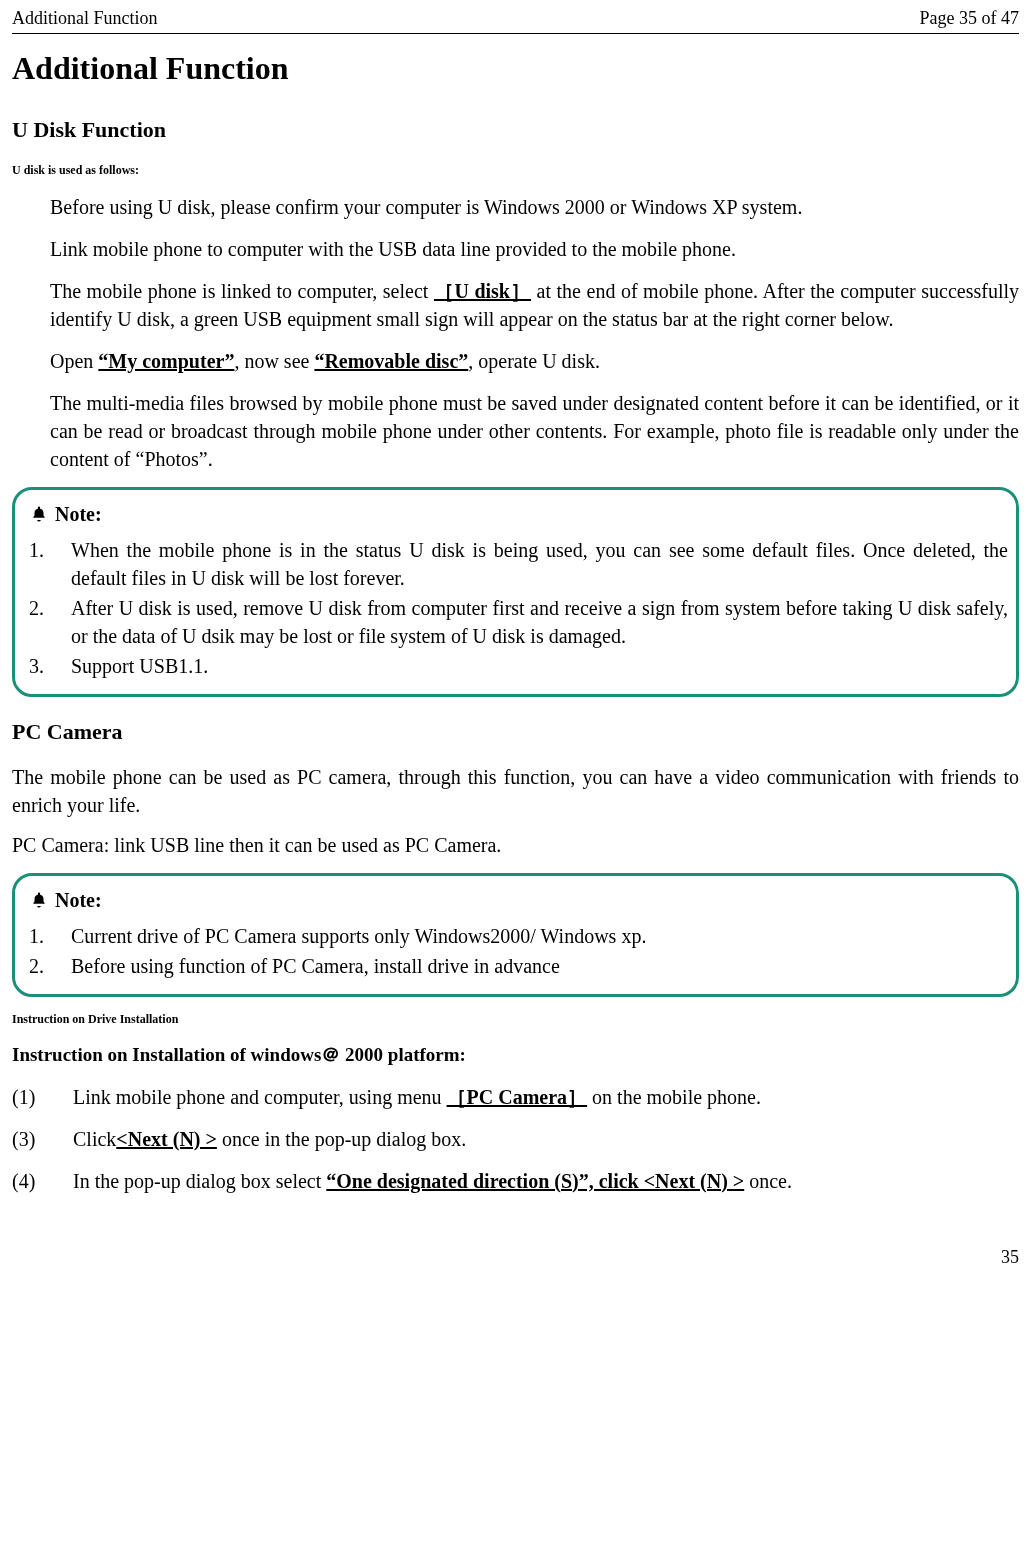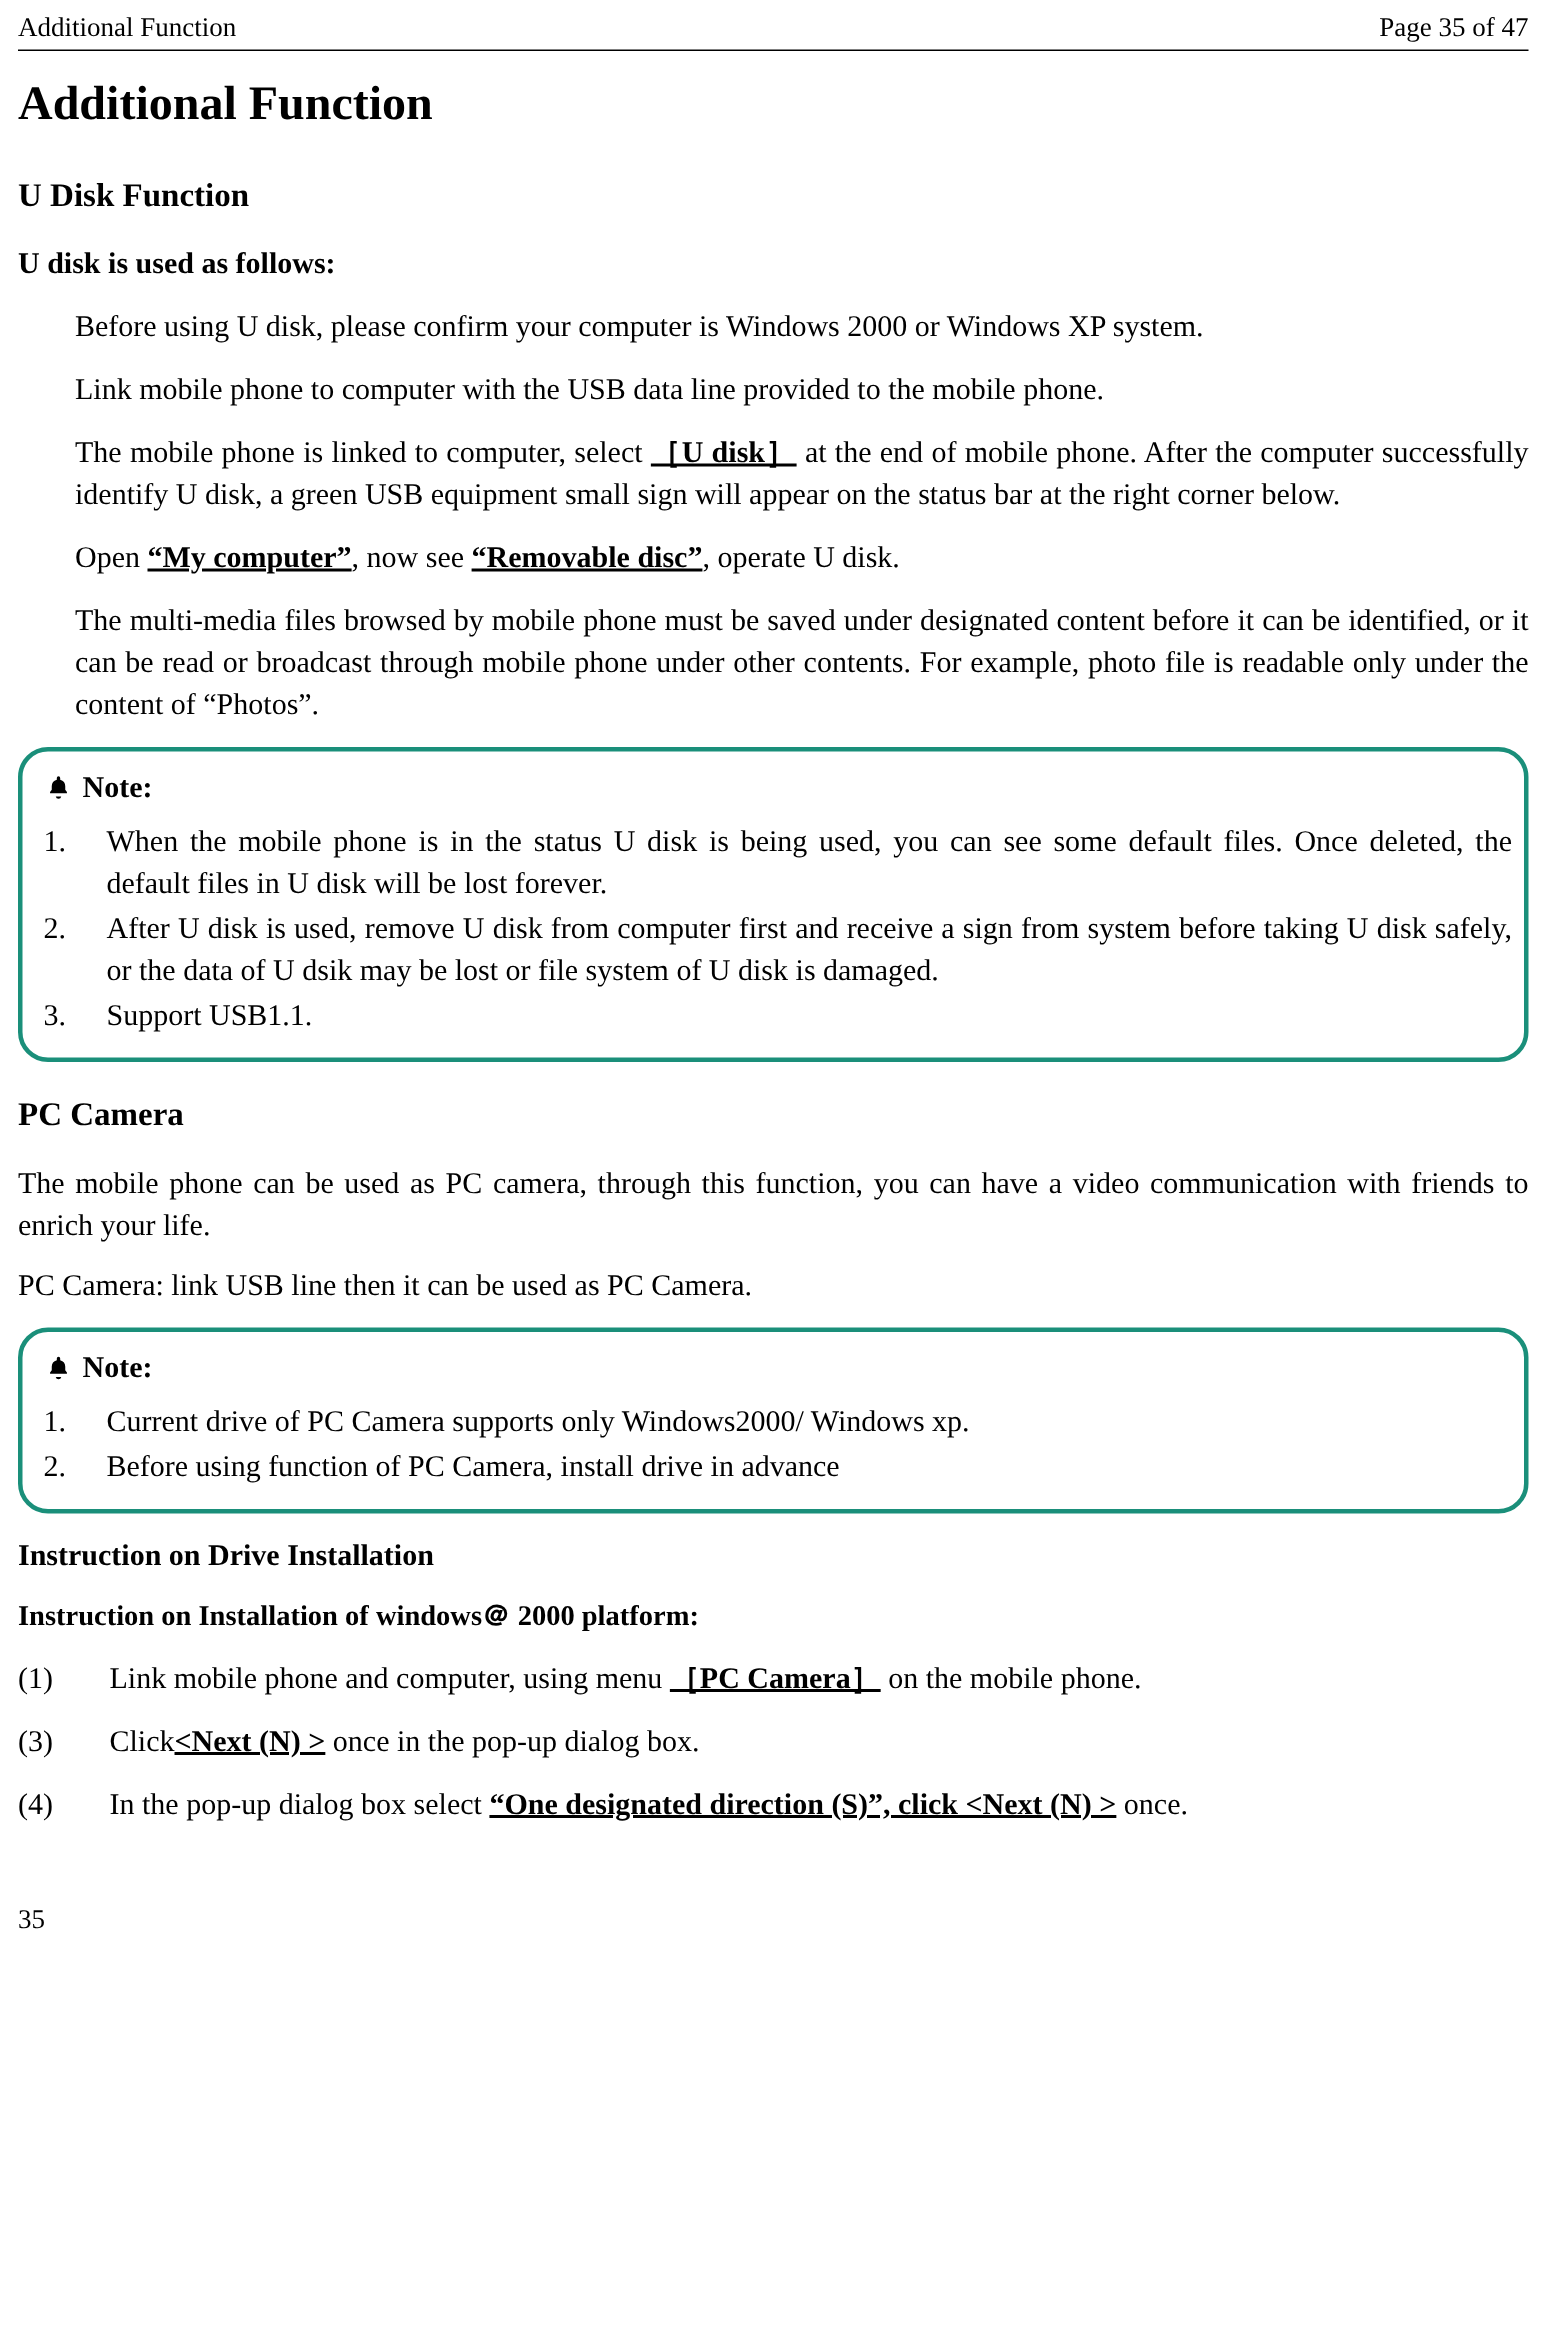--- a/index.html
+++ b/index.html
@@ -24,21 +24,21 @@
     font-size: 32px;
     font-weight: bold;
     margin: 8px 0 24px 0;
   }
   h2 {
     font-size: 22px;
     font-weight: bold;
     margin: 20px 0 16px 0;
   }
   h3 {
-    font-size: 20px;
+    font-size: 12px;
     font-weight: bold;
     margin: 12px 0 14px 0;
   }
   h4 {
     font-size: 19px;
     font-weight: bold;
     margin: 14px 0 14px 0;
   }
   .indented-block p {
     margin: 14px 0 14px 38px;
@@ -75,21 +75,21 @@
   }
   .note-list li {
     text-align: justify;
     margin: 2px 0;
     display: flex;
   }
   .note-list .num {
     min-width: 42px;
   }
   .footer-pagenum {
-    text-align: left;
+    text-align: right;
     font-size: 18px;
     margin-top: 50px;
   }
   .b { font-weight: bold; text-decoration: underline; }
   .steps p { margin: 14px 0 14px 0; }
   .steps .lead { display: inline-block; min-width: 56px; }
 </style>
 </head>
 <body>
 

